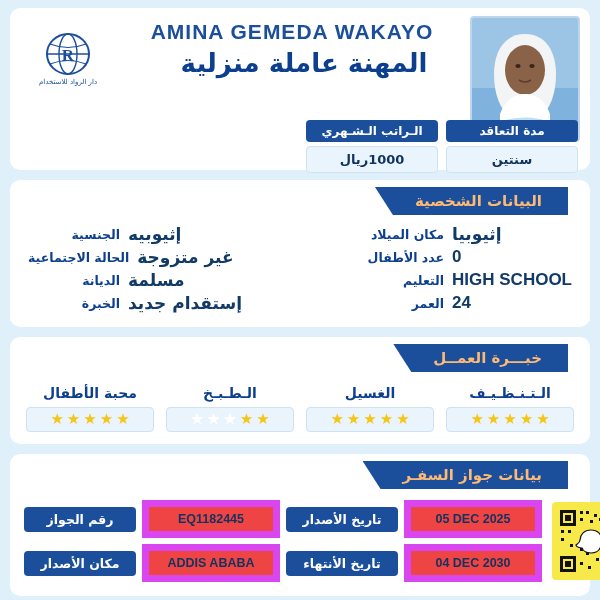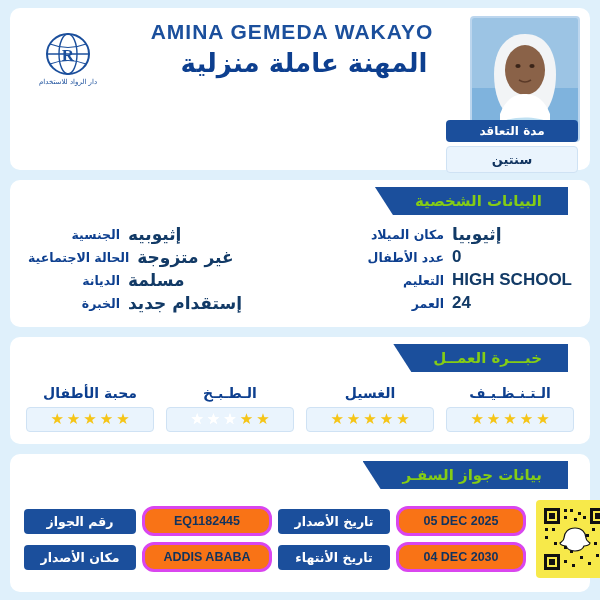--- a/index.html
+++ b/index.html
@@ -79,21 +79,21 @@
     border:1px solid #cfe2f4;
   }
 
   
   .card{
     background:#ffffff;border-radius:10px;margin-top:10px;position:relative;
     padding:8px 12px 12px;box-sizing:border-box;
   }
   .sec-title{
     position:absolute;top:-1px;right:10px;
-    background:#1b4f9c;color:#84cc16;font-size:15px;font-weight:bold;
+    background:#1b4f9c;color:#fdba74;font-size:15px;font-weight:bold;
     padding:5px 26px 5px 40px;border-radius:0 0 0 0;
     clip-path:polygon(0 0,100% 0,100% 100%,18px 100%);
     letter-spacing:1px;
   }
   .sec-wrap{
     height:30px;position:relative;
   }
 
   
   .pd{
@@ -136,22 +136,22 @@
     display:flex;align-items:center;justify-content:center;flex:0 0 auto;
   }
   .qr svg{display:block}
   .pp-grid{flex:1 1 auto;display:flex;flex-direction:column;gap:6px;}
   .pp-line{display:flex;flex-direction:row-reverse;align-items:center;gap:6px;}
   .pp-lab{
     background:#1b4f9c;color:#fff;font-size:12.5px;font-weight:bold;
     padding:5px 0;border-radius:4px;width:112px;text-align:center;
   }
   .pp-val{
-    background:#f97316;border:3px solid #d946ef;color:#10335f;
-    font-size:12.5px;font-weight:bold;padding:5px 0;border-radius:12px;
+    background:#ef4444;border:7px solid #d946ef;color:#10335f;
+    font-size:12.5px;font-weight:bold;padding:5px 0;border-radius:0;
     width:112px;text-align:center;direction:ltr;
     font-family:"Liberation Sans",sans-serif;
   }
   .pp-val.wide{width:124px;}
 </style>
 </head>
 <body>
 
 <div class="page">
 
@@ -184,20 +184,24 @@
         <ellipse cx="53" cy="52" rx="20" ry="25" fill="#8a6248"></ellipse>
         <ellipse cx="46" cy="48" rx="2.6" ry="2" fill="#3a2418"></ellipse>
         <ellipse cx="60" cy="48" rx="2.6" ry="2" fill="#3a2418"></ellipse>
         <path d="M47 62 Q53 66 59 62" fill="none" stroke="#5b3a28" stroke-width="1.6"></path>
         <path d="M28 96 C34 80 44 76 53 76 C62 76 72 80 78 96 L78 122 L28 122 Z" fill="#ffffff"></path>
         <path d="M30 104 C40 98 66 98 76 104 L76 122 L30 122Z" fill="#bfe0f2"></path>
       </svg>
     </div>
 
     <div class="info-row">
+      <div class="ibox">
+        <div class="ihead">الـراتب الـشـهري</div>
+        <div class="ival">1000ريال</div>
+      </div>
       <div class="ibox">
         <div class="ihead">مدة التعاقد</div>
         <div class="ival">سنتين</div>
       </div>
     </div>
   </div>
 
   <div class="card">
     <div class="sec-wrap">
       <div class="sec-title">البيانات الشخصية</div>

